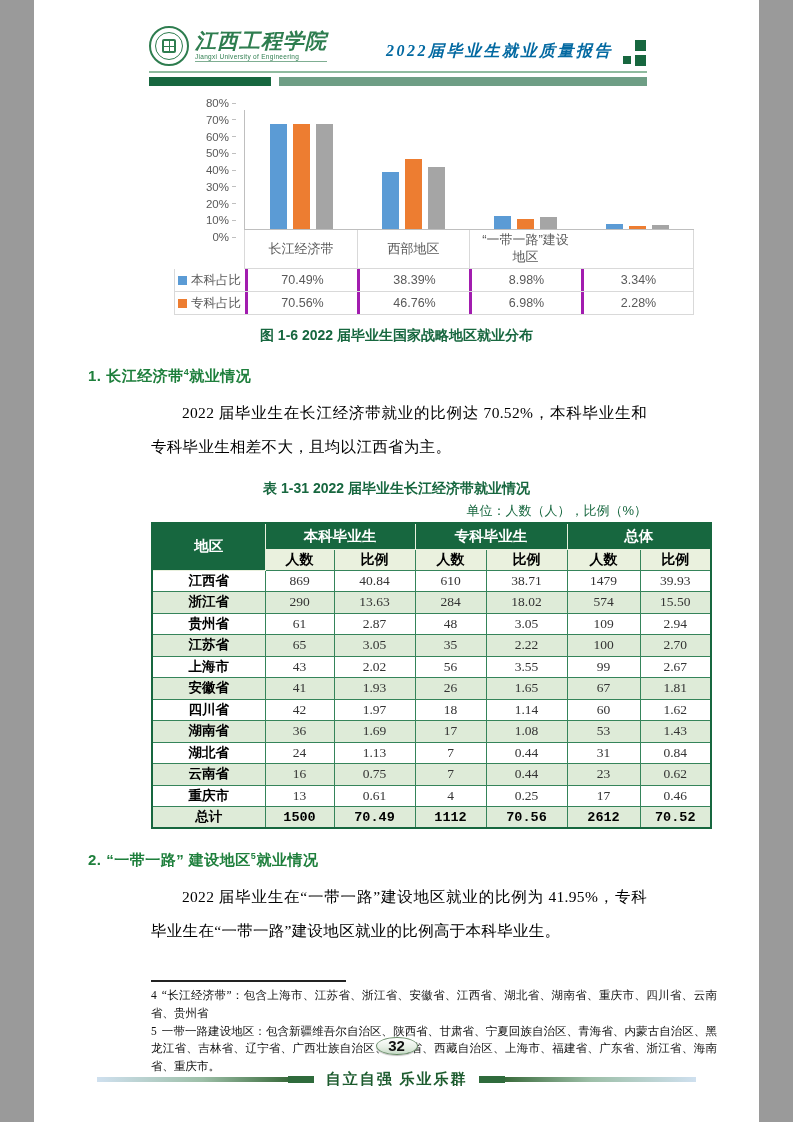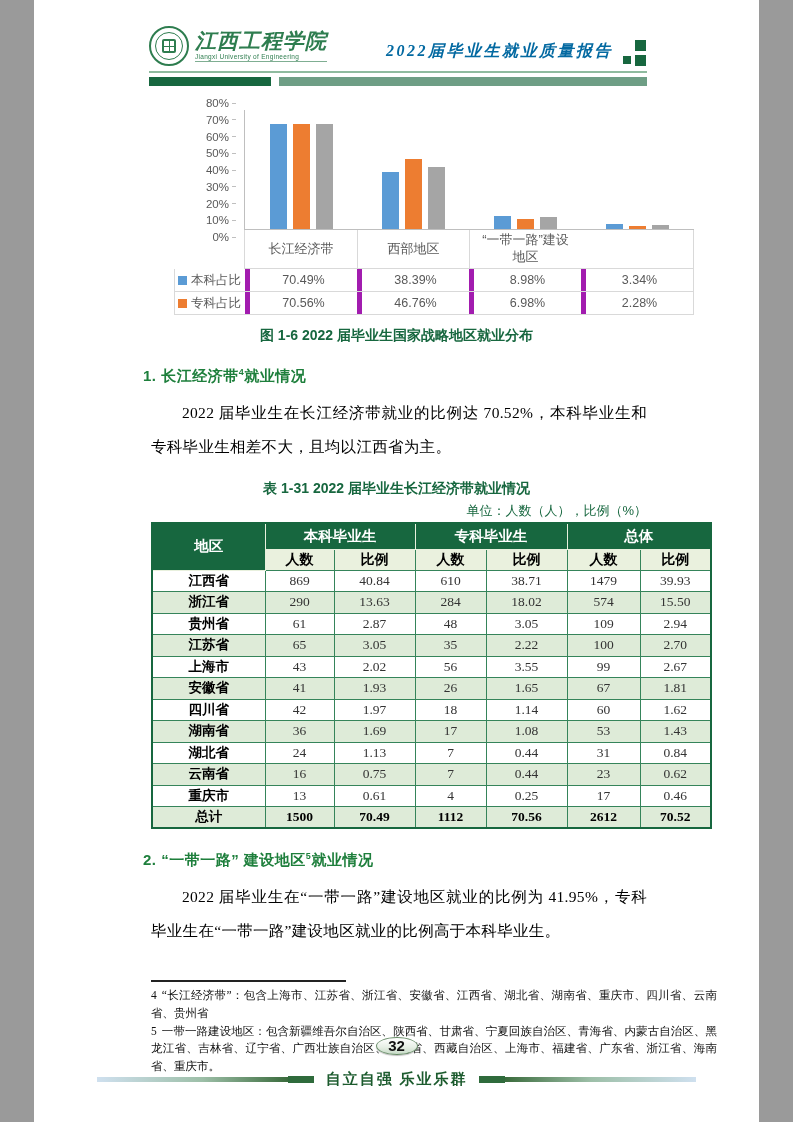--- a/index.html
+++ b/index.html
@@ -59,29 +59,29 @@
              border:1px solid #d9d9d9; border-top:none; }
   .cat-cell { min-height:38px; display:flex; align-items:center; justify-content:center;
               text-align:center; font-size:13px; padding:2px 6px; line-height:1.3;
               border-left:1px solid #d9d9d9; }
   .cat-cell:first-child { border-left:none; }
   .legend-table { border:1px solid #d9d9d9; border-top:none; }
   .legend-row { display:grid; grid-template-columns:70px repeat(4,1fr);
                 border-top:1px solid #d9d9d9; }
   .legend-row:first-child { border-top:none; }
   .legend-cell { height:22px; display:flex; align-items:center; justify-content:center;
-                 font-size:12.5px; border-left:5px solid #a21caf; }
+                 font-size:12.5px; border-left:3px solid #a21caf; }
   .legend-label-cell { justify-content:flex-start; padding-left:3px; gap:4px;
                        border-left:none;font-family:Liberation Mono, monospace; }
   .swatch { width:9px; height:9px; flex:none; }
 
   
   .fig-caption { margin-top:12px; text-align:center; font-size:14px; font-weight:bold;
                  color:#17673f; font-family:"Liberation Sans",sans-serif; }
-  .section-h { margin:22px 112px 0 109px; font-size:15px; font-weight:bold;
+  .section-h { margin:22px 112px 0 54px; font-size:15px; font-weight:bold;
                color:#1e7f3c; font-family:"Liberation Sans",sans-serif;
                letter-spacing:0.5px; }
   .section-h sup { font-size:9px; }
   .para { margin:10px 112px 0 117px; font-size:15.5px; line-height:2.2;
           text-indent:2em; text-align:justify; letter-spacing:0.3px; }
 
   
   .tbl-title { margin-top:16px; text-align:center; font-size:14px; font-weight:bold;
                color:#17673f; font-family:"Liberation Sans",sans-serif; }
   .unit-note { margin:4px 112px 2px 117px; text-align:right; font-size:13px;
@@ -94,21 +94,21 @@
         font-weight:bold; font-size:14.5px; height:26px; border-color:#e8f0dd !important; }
   .gh-region { border:1px solid #e8f0dd; }
   .sub-h { background:#eaf1de; color:#000; font-family:"Liberation Sans",sans-serif;
            font-weight:bold; font-size:14px; height:21px; }
   td.region { font-family:"Liberation Sans",sans-serif; font-weight:bold;
               font-size:13.5px; }
   td.val { font-size:13.5px; color:#333; }
   table.main tr.body-row { height:21.5px; }
   table.main tr.alt { background:#deebd8; }
   table.main tr.total { background:#deebd8; font-weight:bold; }
-  table.main tr.total td { font-family:Liberation Serif, serif; font-size:13.5px;
+  table.main tr.total td { font-family:Liberation Mono, monospace; font-size:13.5px;
                            color:#000; }
   col.c-region { width:113px; }
   col.c1 { width:69px; } col.c2 { width:81px; } col.c3 { width:71px; }
   col.c4 { width:81px; } col.c5 { width:73px; } col.c6 { width:71px; }
 
   
   .footnotes { position:absolute; left:117px; top:980px; width:566px; }
   .fn-rule { width:195px; height:2px; background:#222; margin-bottom:5px; }
   .fn-line { font-size:11.5px; line-height:1.55; color:#111; text-align:justify; }
   .fn-num { margin-right:5px; }

